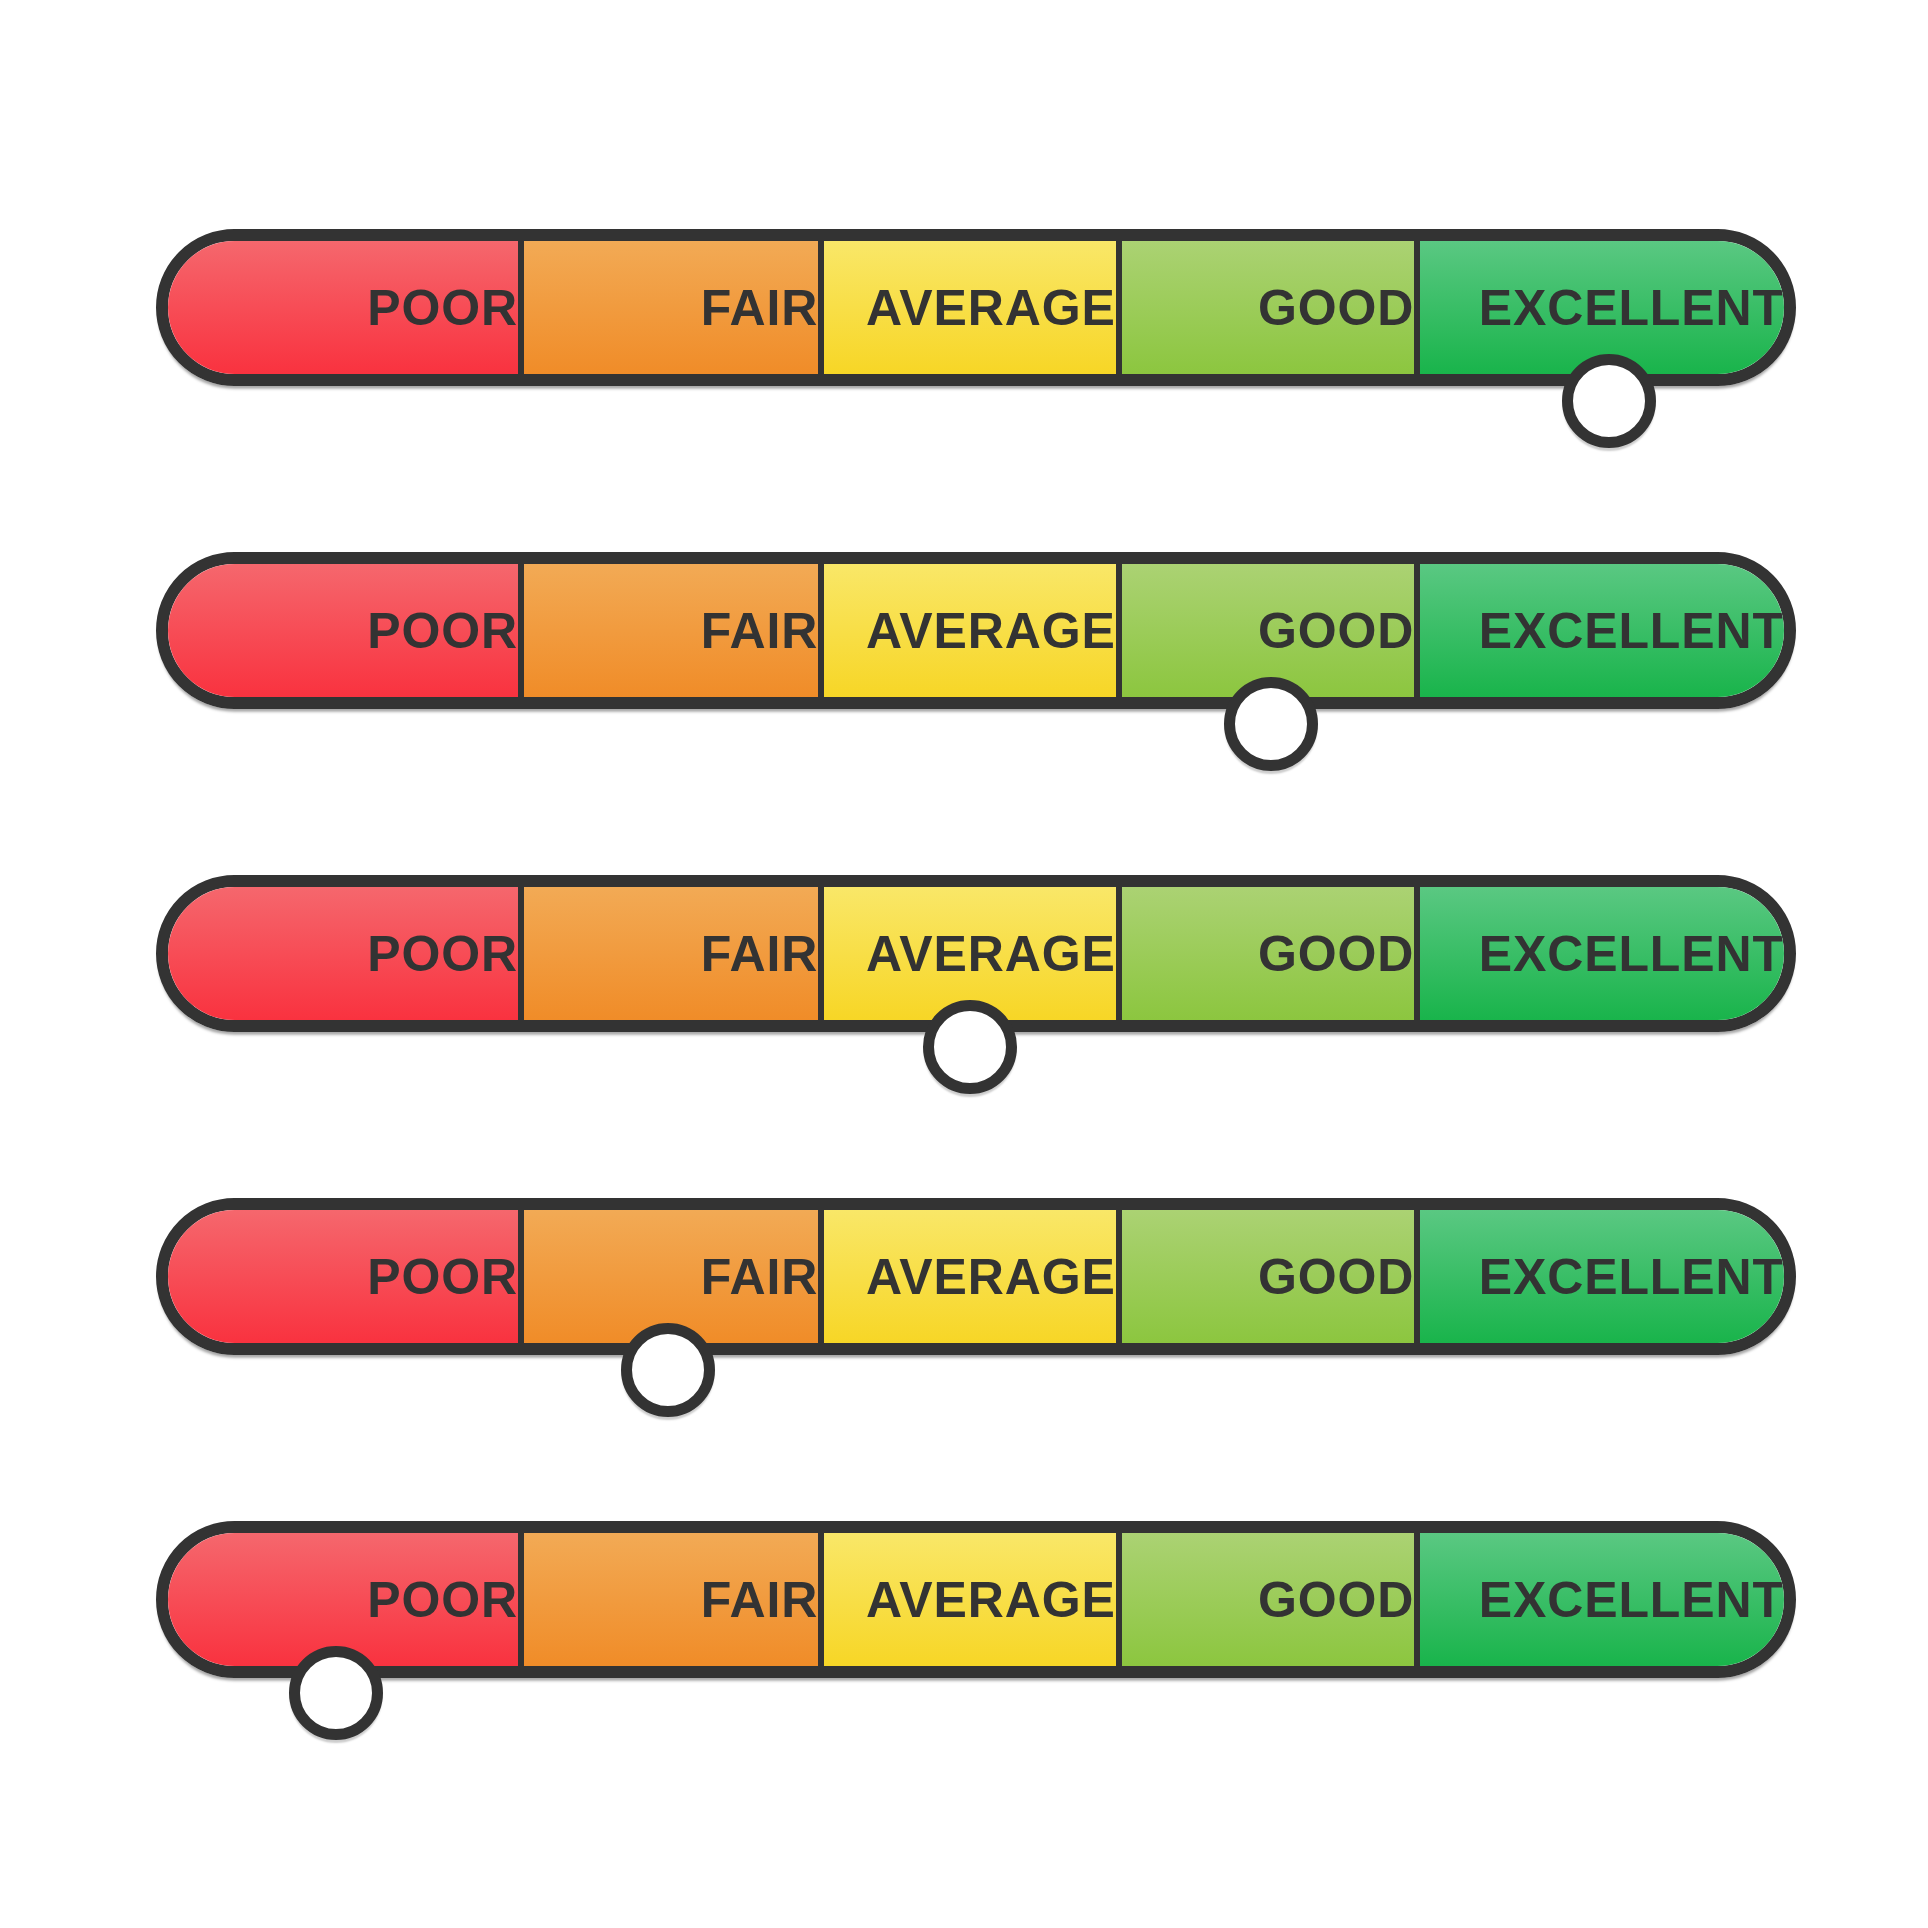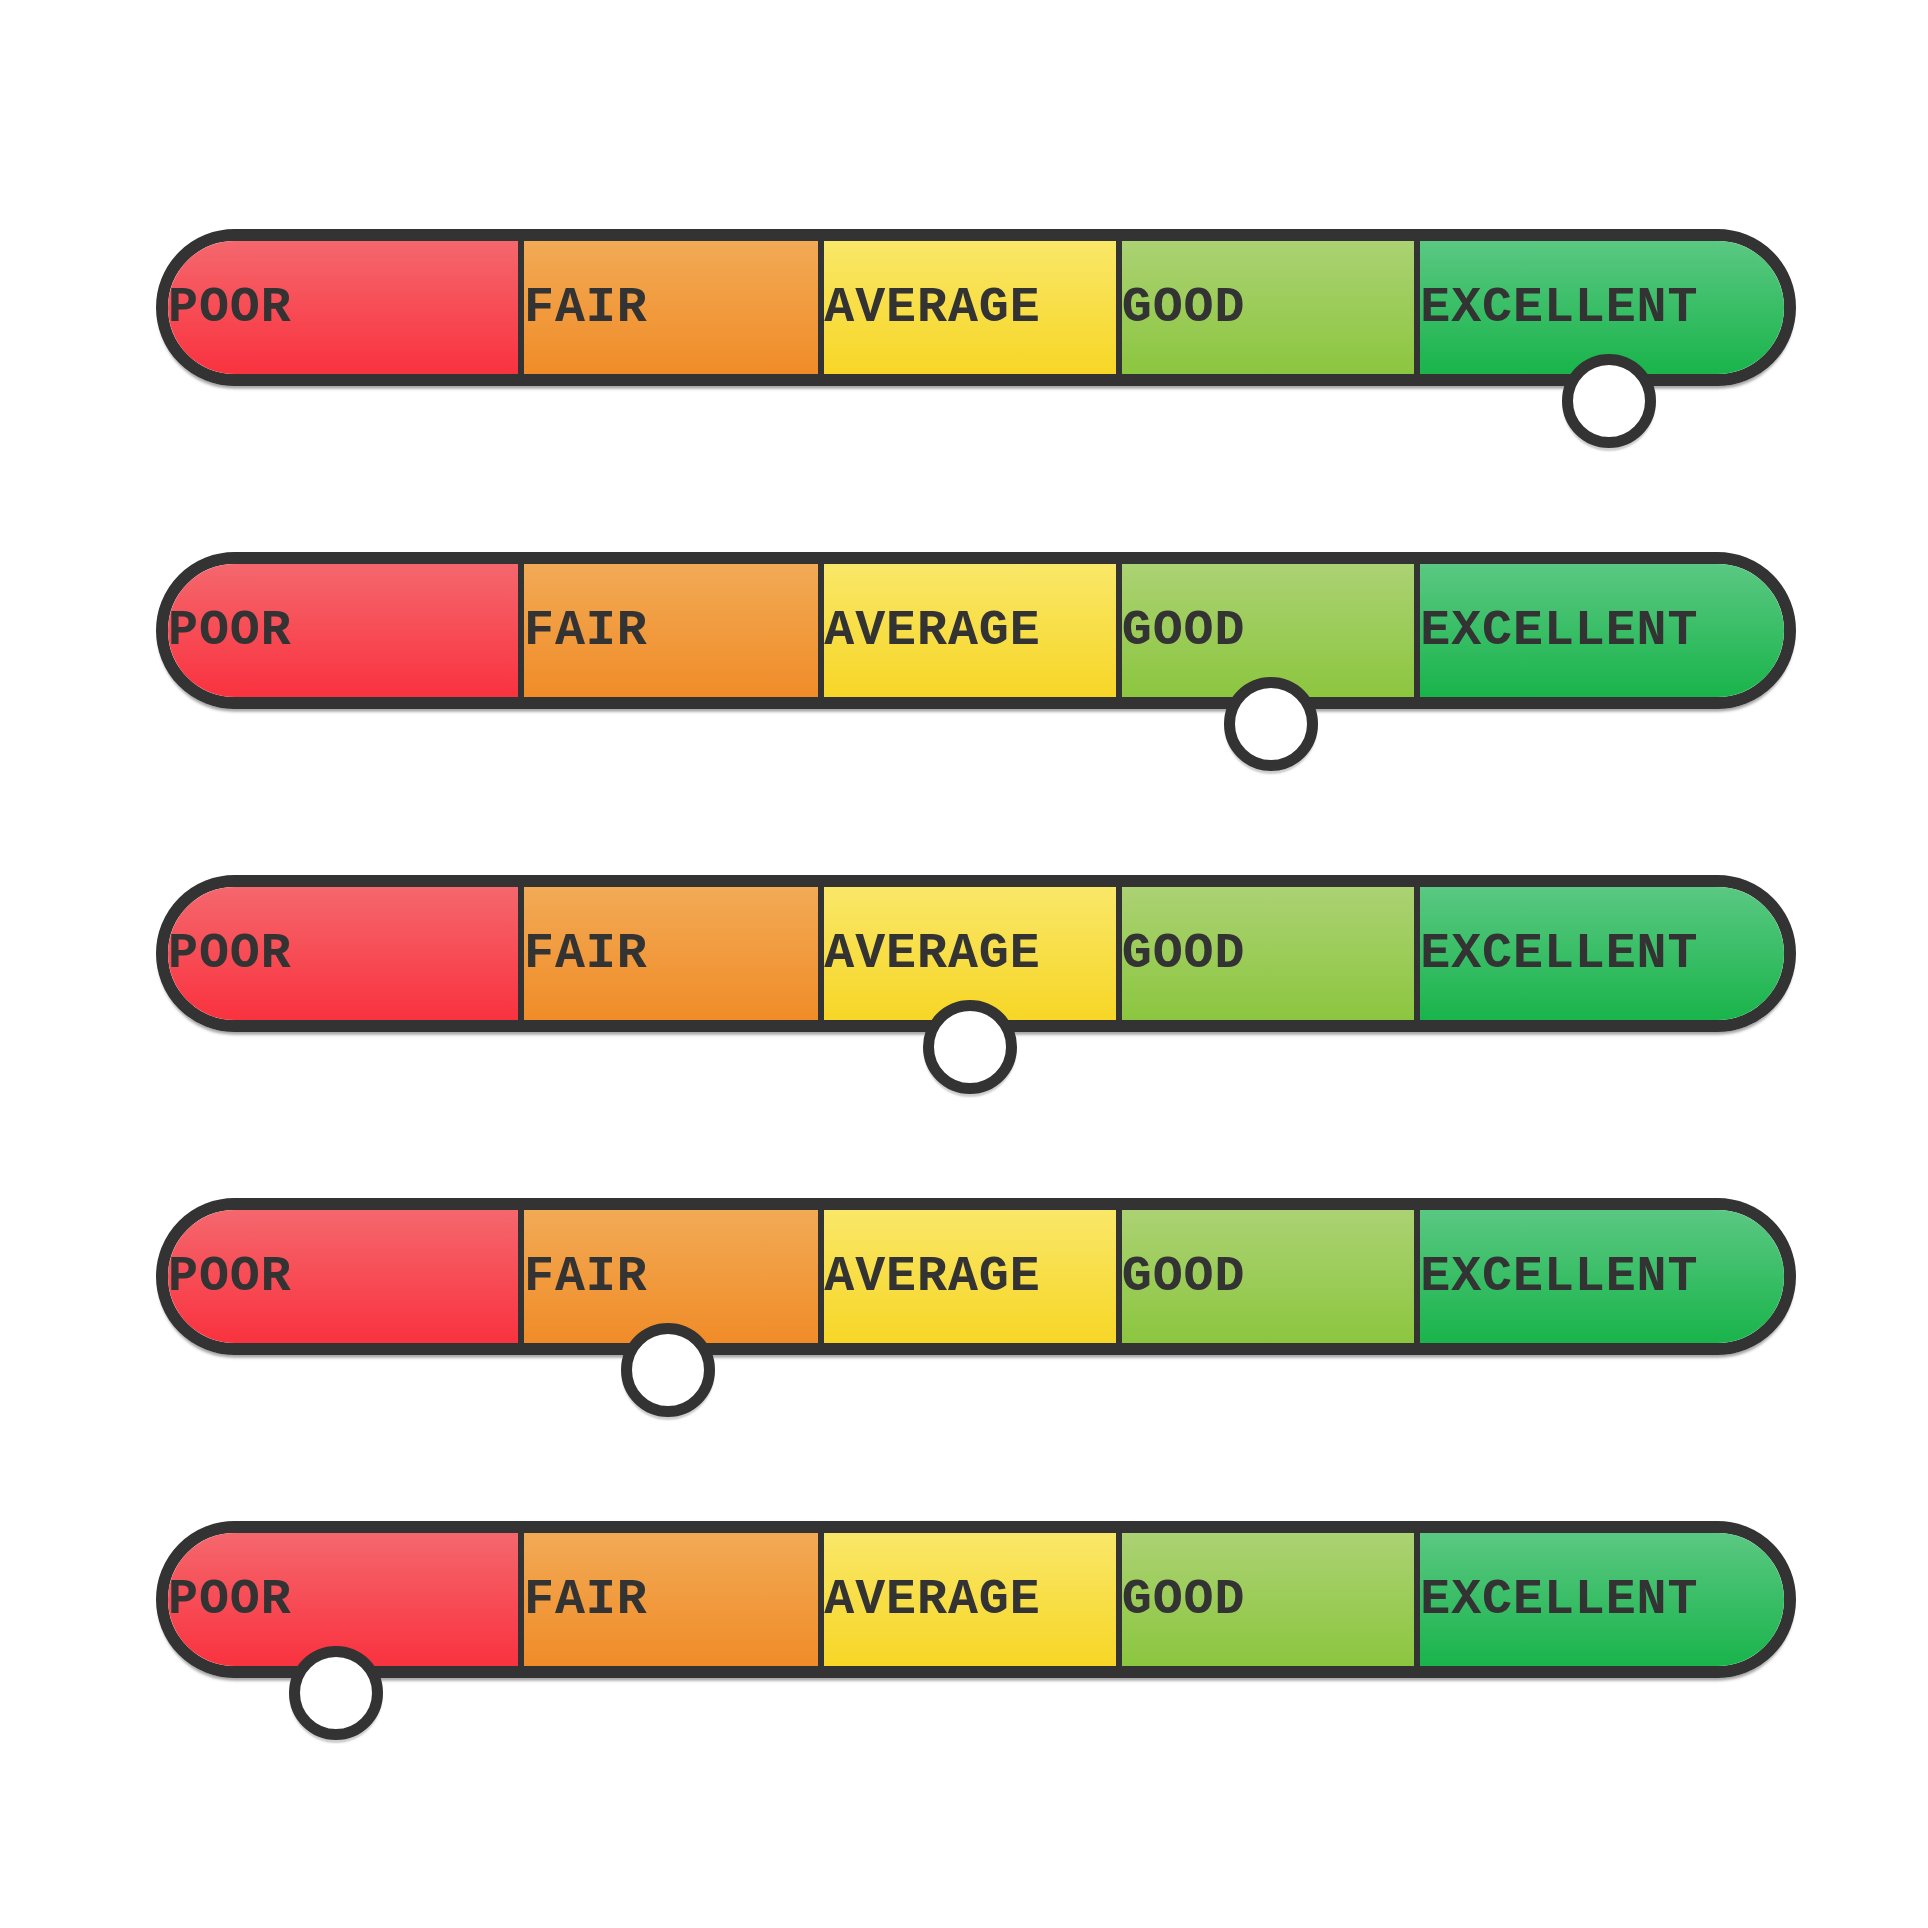--- a/index.html
+++ b/index.html
@@ -31,23 +31,22 @@
     position: absolute;
     top: 0; left: 0; right: 0; bottom: 0;
     display: flex;
     border-radius: 67px;
     overflow: hidden;
   }
   .segment {
     position: relative;
     display: flex;
     align-items: center;
-    justify-content: flex-start;
+    justify-content: flex-end;
     height: 100%;
-    font-family: Liberation Mono, monospace;
   }
   .segment + .segment {
     border-left-style: solid;
     border-left-width: 6.6px;
   }
   .segment-label {
     font-size: 50px;
     font-weight: 700;
     letter-spacing: 0.9px;
     white-space: nowrap;

